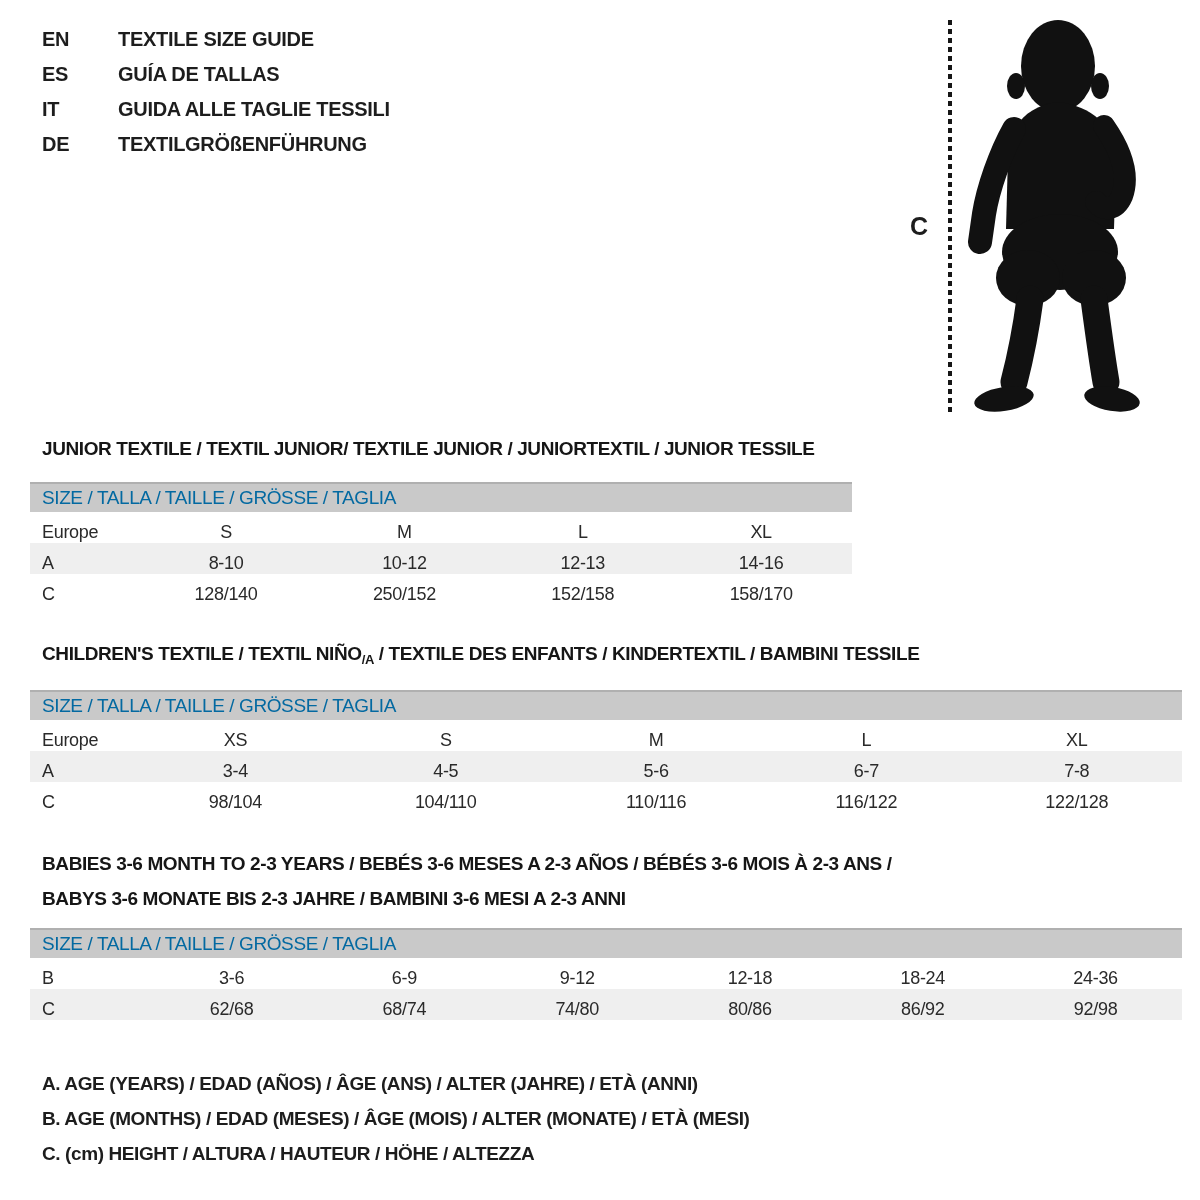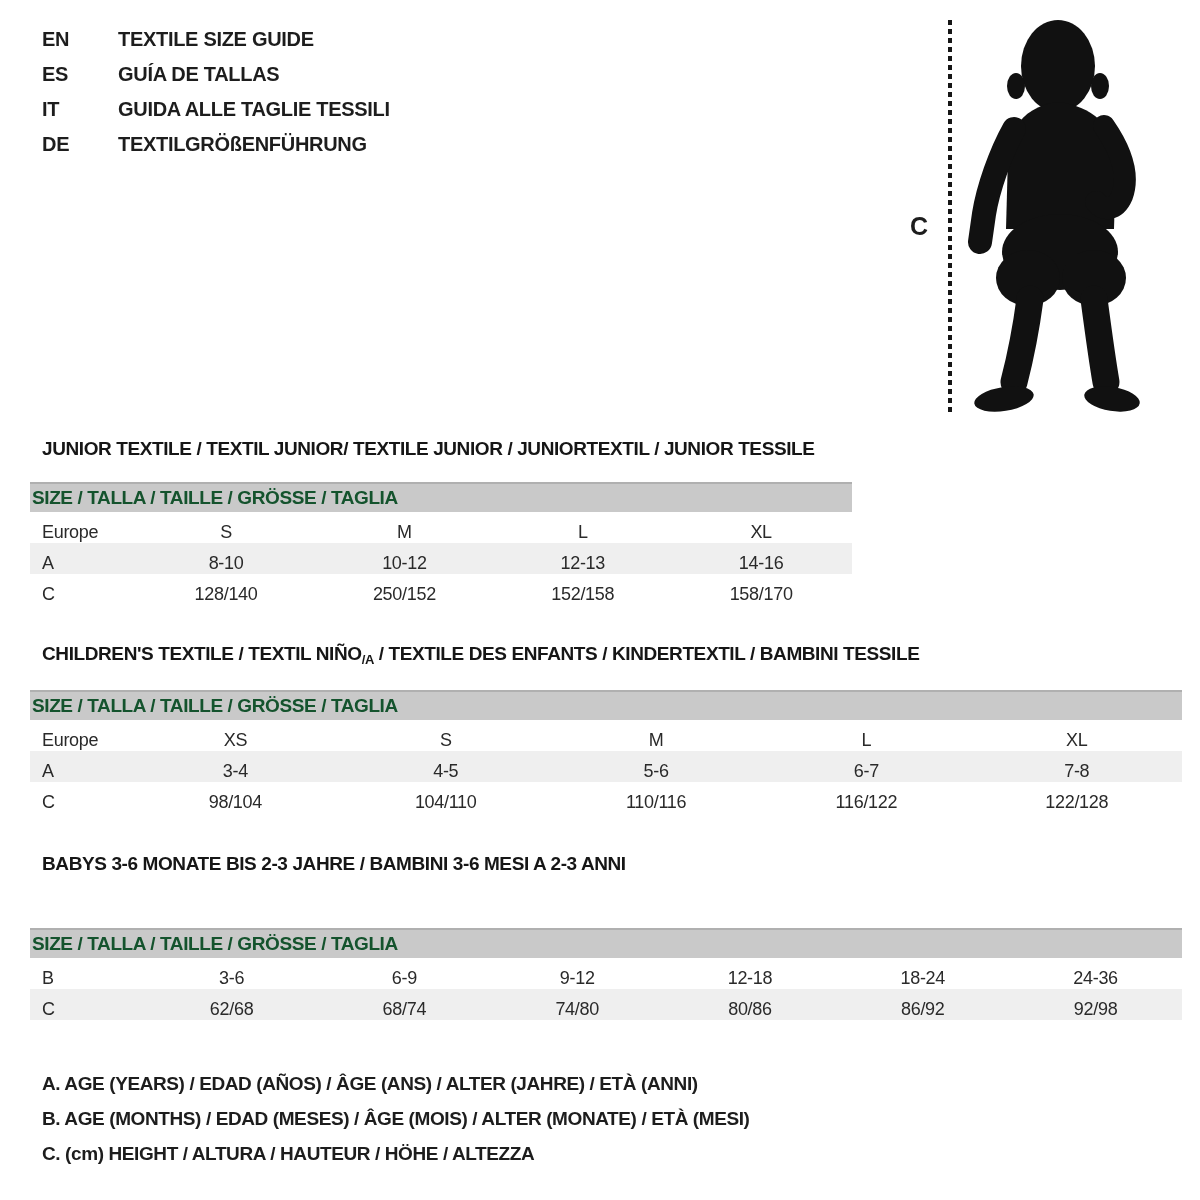--- a/index.html
+++ b/index.html
@@ -23,22 +23,22 @@
   }
   .silhouette{left:962px;top:14px;}
   
   .sec-title{font-size:19px;font-weight:bold;letter-spacing:-0.4px;white-space:nowrap;color:#161616;}
   .sub-small{font-size:13px;vertical-align:-4px;}
   .title-line{height:35px;line-height:35px;}
   
   .tbl{position:absolute;}
   .size-bar{
     height:30px;box-sizing:border-box;border-top:2px solid #b0b0b0;background:#c9c9c9;
-    display:flex;align-items:center;padding-left:2px;
-    font-size:19px;font-weight:bold;letter-spacing:-0.4px;color:#14532d;
+    display:flex;align-items:center;padding-left:12px;
+    font-size:19px;font-weight:normal;letter-spacing:-0.4px;color:#0369a1;
   }
   .trow{display:flex;height:31px;align-items:flex-end;font-size:18px;font-weight:normal;letter-spacing:-0.3px;color:#2a2a2a;}
   .trow.shaded{background:#efefef;}
   .tlabel{box-sizing:border-box;padding-left:12px;text-align:left;}
   .tcell{text-align:center;}
   .junior{width:822px;}
   .junior .tlabel{width:13%;}
   .junior .tcell{width:21.7%;}
   .children{width:1152px;}
   .children .tlabel{width:8.7%;}
@@ -141,20 +141,21 @@
     <span class="tlabel">C</span>
     <span class="tcell">98/104</span>
     <span class="tcell">104/110</span>
     <span class="tcell">110/116</span>
     <span class="tcell">116/122</span>
     <span class="tcell">122/128</span>
   </div>
 </div>
 
 <div class="abs" style="left:42px;top:846px;">
+  <div class="sec-title title-line">BABIES 3-6 MONTH TO 2-3 YEARS / BEBÉS 3-6 MESES A 2-3 AÑOS / BÉBÉS 3-6 MOIS À 2-3 ANS /</div>
   <div class="sec-title title-line">BABYS 3-6 MONATE BIS 2-3 JAHRE / BAMBINI 3-6 MESI A 2-3 ANNI</div>
 </div>
 <div class="tbl babies" style="left:30px;top:928px;">
   <div class="size-bar">SIZE / TALLA / TAILLE / GRÖSSE / TAGLIA</div>
   <div class="trow">
     <span class="tlabel">B</span>
     <span class="tcell">3-6</span>
     <span class="tcell">6-9</span>
     <span class="tcell">9-12</span>
     <span class="tcell">12-18</span>

